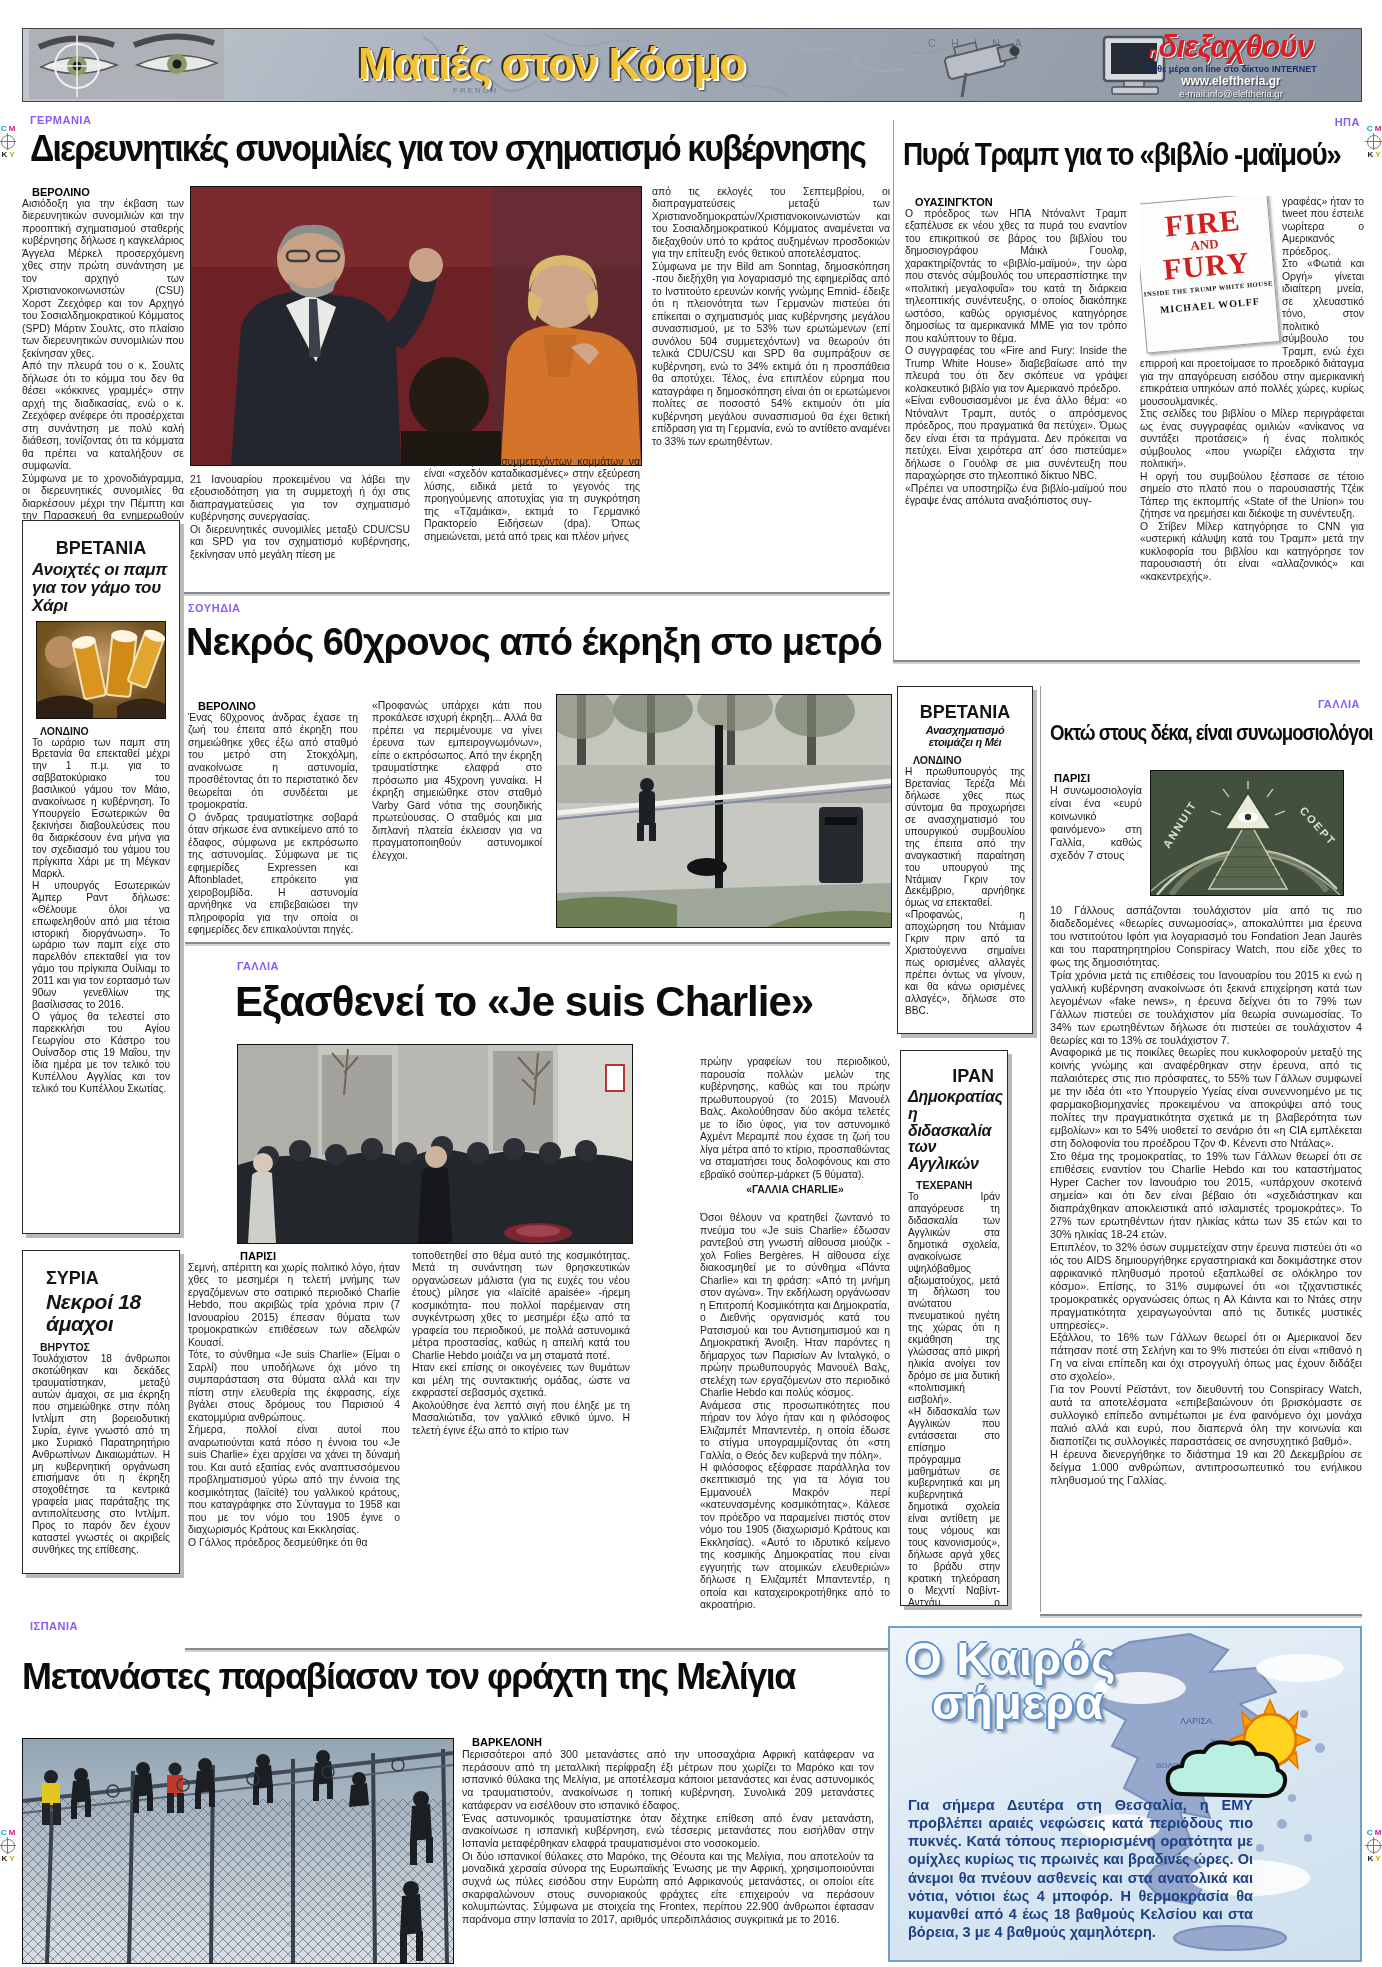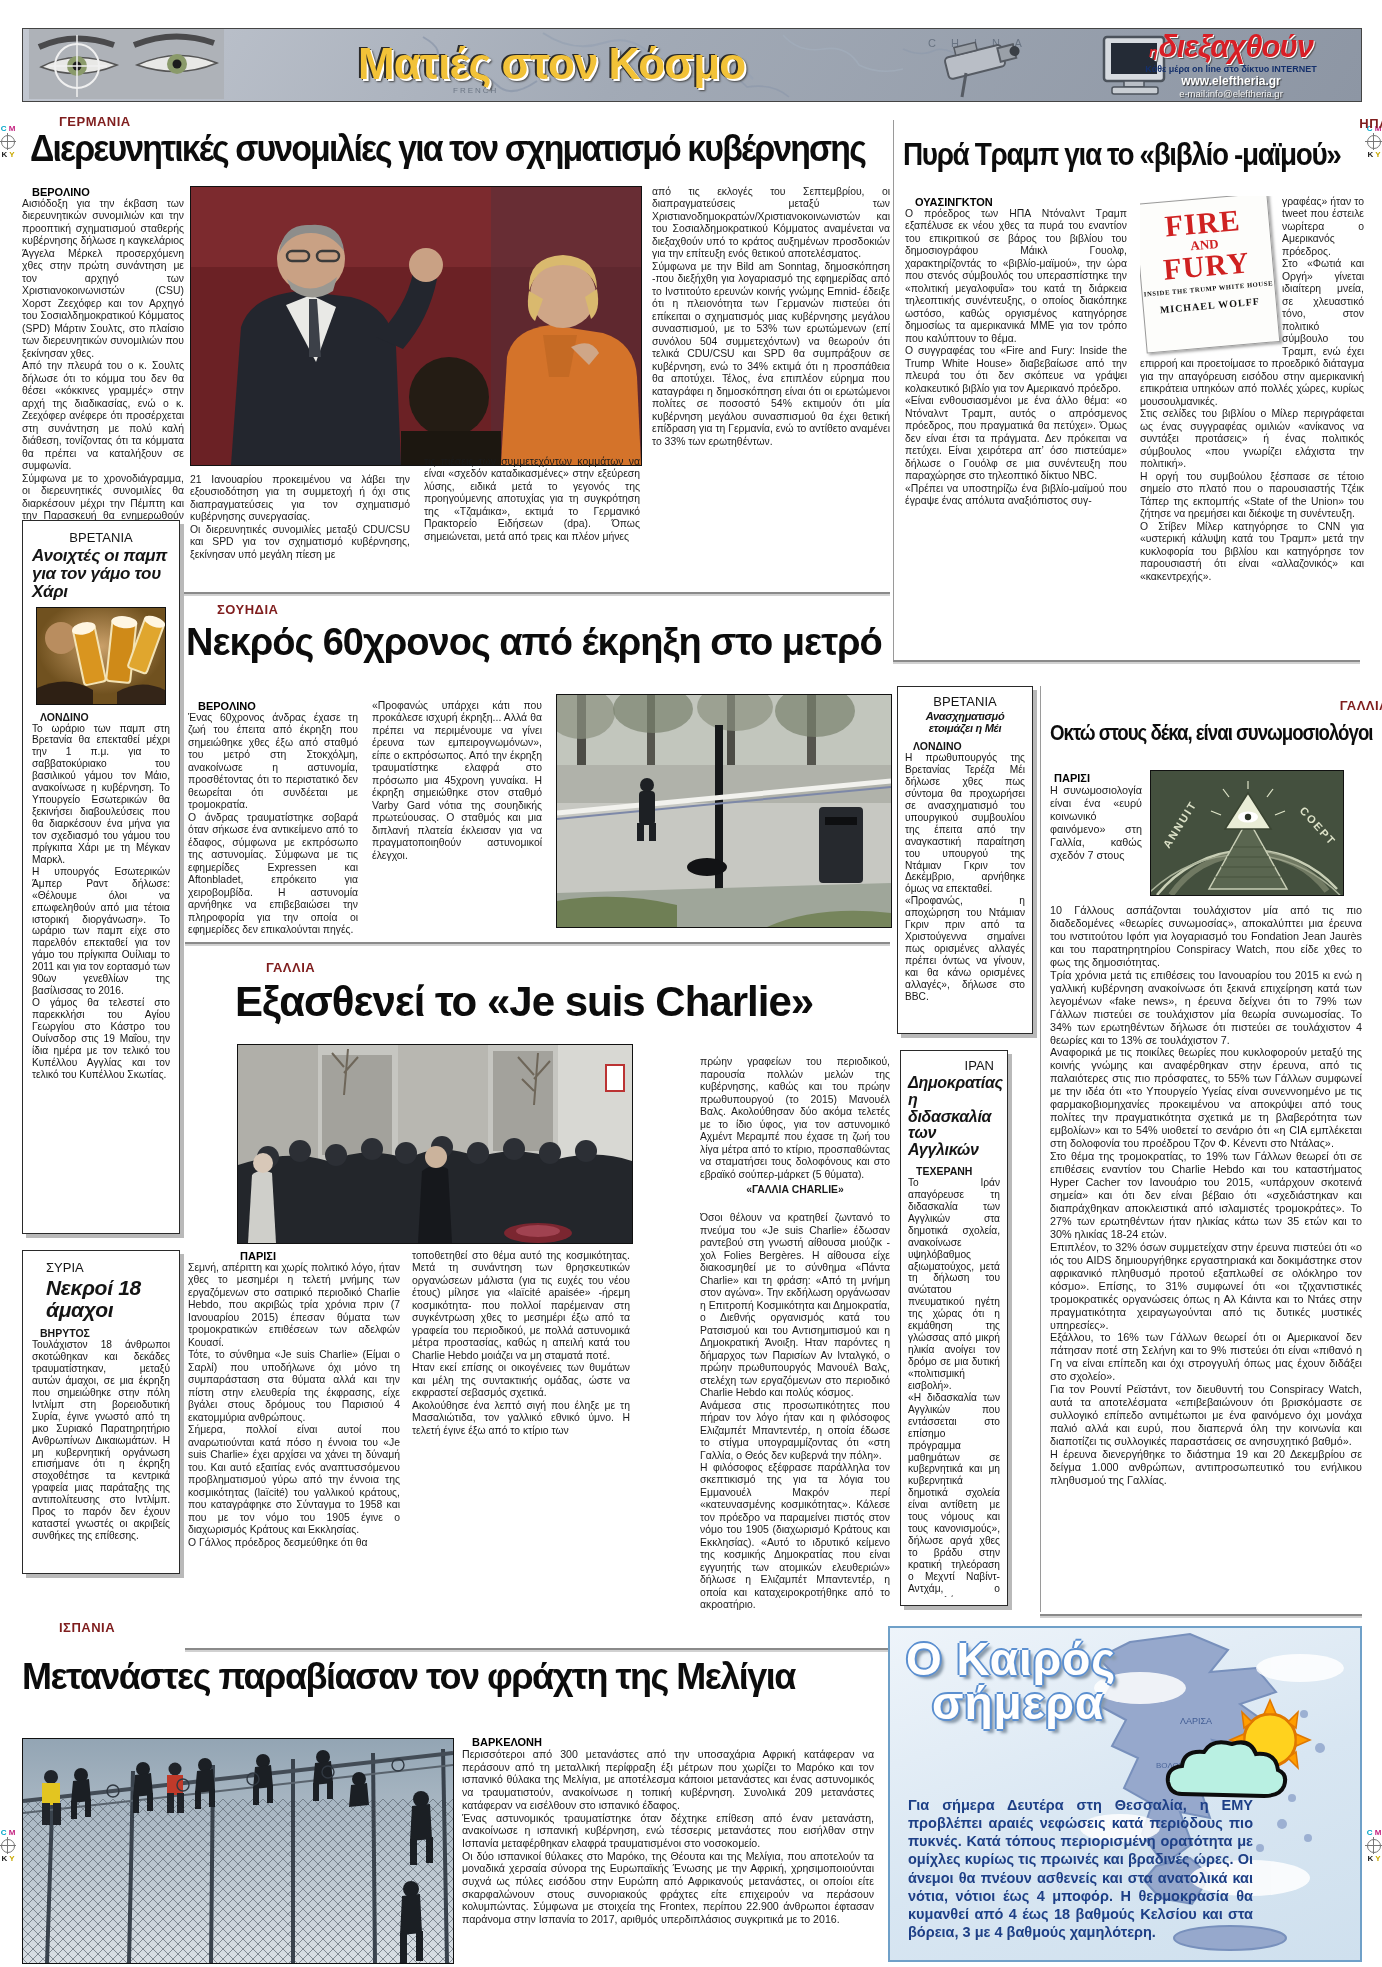--- a/index.html
+++ b/index.html
@@ -1,26 +1,26 @@
 <!DOCTYPE html>
 <html><head>
 <meta charset="utf-8">
 <style>
   html,body{margin:0;padding:0;background:#e8e8e8;}
   #page{position:relative;width:1382px;height:1967px;background:#fff;
         font-family:"Liberation Sans",sans-serif;color:#151515;overflow:hidden;margin:0 auto;}
   .abs{position:absolute;}
-  .kicker{font-weight:bold;font-size:13px;letter-spacing:.5px;color:#7f1d1d;margin-left:29px;}
+  .kicker{font-weight:bold;font-size:11px;letter-spacing:.5px;color:#8b5cf6;}
   .headline{font-weight:bold;line-height:.97;color:#0c0c0c;transform-origin:left top;white-space:nowrap;}
   .bodytxt{font-size:10.4px;line-height:1.2;text-align:justify;white-space:pre-line;overflow:hidden;color:#1b1b1b;}
   .dateline{font-weight:bold;font-size:11px;padding-left:10px;color:#000;}
   .hrule{position:absolute;height:2px;background:#8a8a8a;box-shadow:0 2px 0 rgba(0,0,0,.18);}
   .vrule{position:absolute;width:1px;background:#9a9a9a;}
   .sidebox{position:absolute;background:#fff;border:1px solid #2a2a2a;box-shadow:4px 4px 0 #b9b9b9;padding:9px 9px;box-sizing:border-box;overflow:hidden;}
-  .boxkicker{font-weight:normal;font-size:13px;text-align:center;}
+  .boxkicker{font-weight:bold;font-size:18px;text-align:center;margin-top:8px;}
   .boxtitle{font-style:italic;font-weight:bold;font-size:17px;line-height:1.05;letter-spacing:-.3px;margin:2px 0 6px 0;}
   .boxbody{font-size:10.2px;line-height:1.17;text-align:justify;white-space:pre-line;overflow:hidden;}
   .boxdateline{font-weight:bold;font-size:10.5px;padding-left:8px;margin-top:4px;}
   .photo{position:absolute;border:1px solid #111;overflow:hidden;background:#ccc;}
   .photo svg{display:block;}
   
   #banner{position:absolute;left:22px;top:28px;width:1338px;height:72px;border:1px solid #444;
           background:linear-gradient(120deg,#c3c8d1 0%,#a2aab6 45%,#8d96a4 100%);overflow:hidden;}
   #banner-title{position:absolute;left:335px;top:10px;font-size:44px;font-weight:bold;letter-spacing:-1px;
           color:#f2c238;text-shadow:-2px -1px 0 #2b2b2b,2px 2px 0 #fff,3px 3px 2px #444,1px 1px 0 #2b2b2b;}

